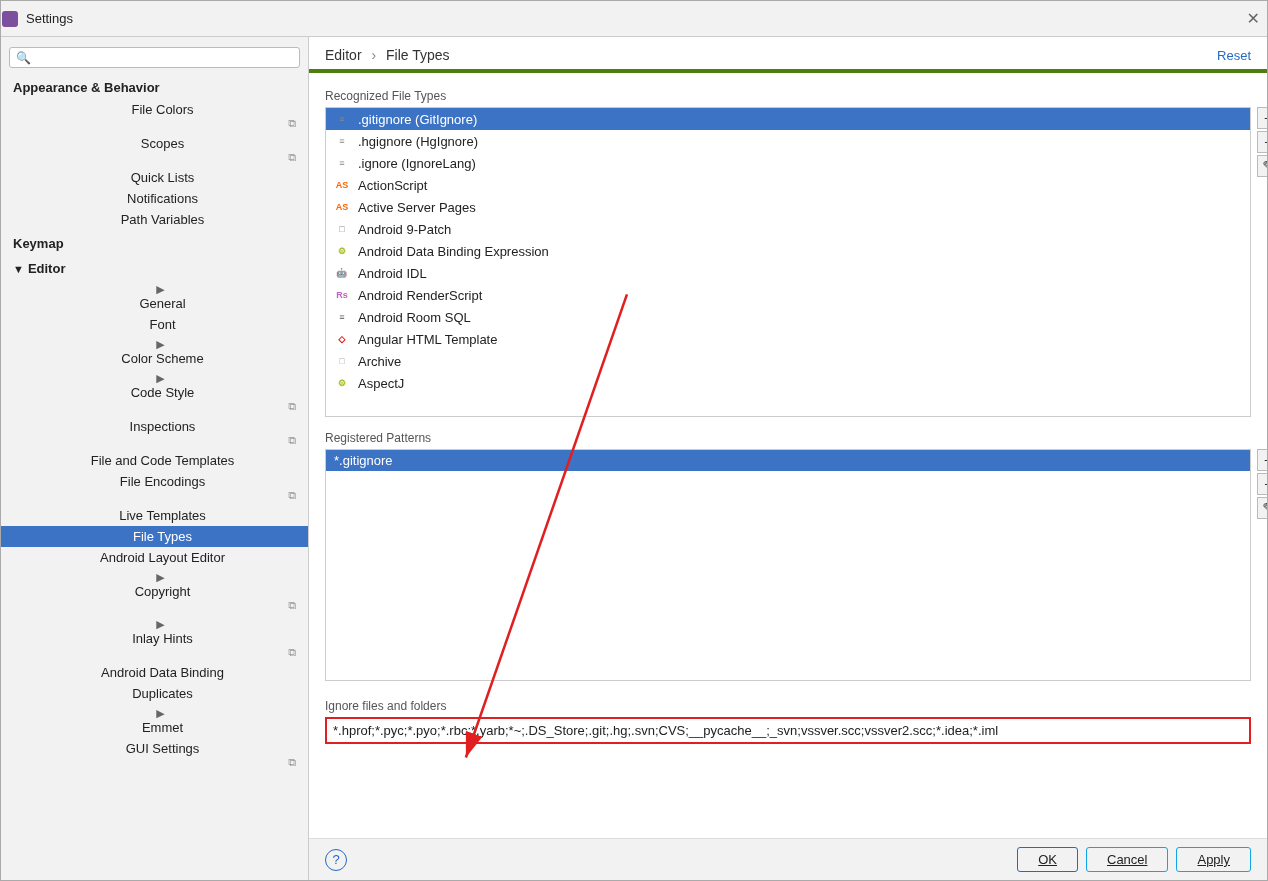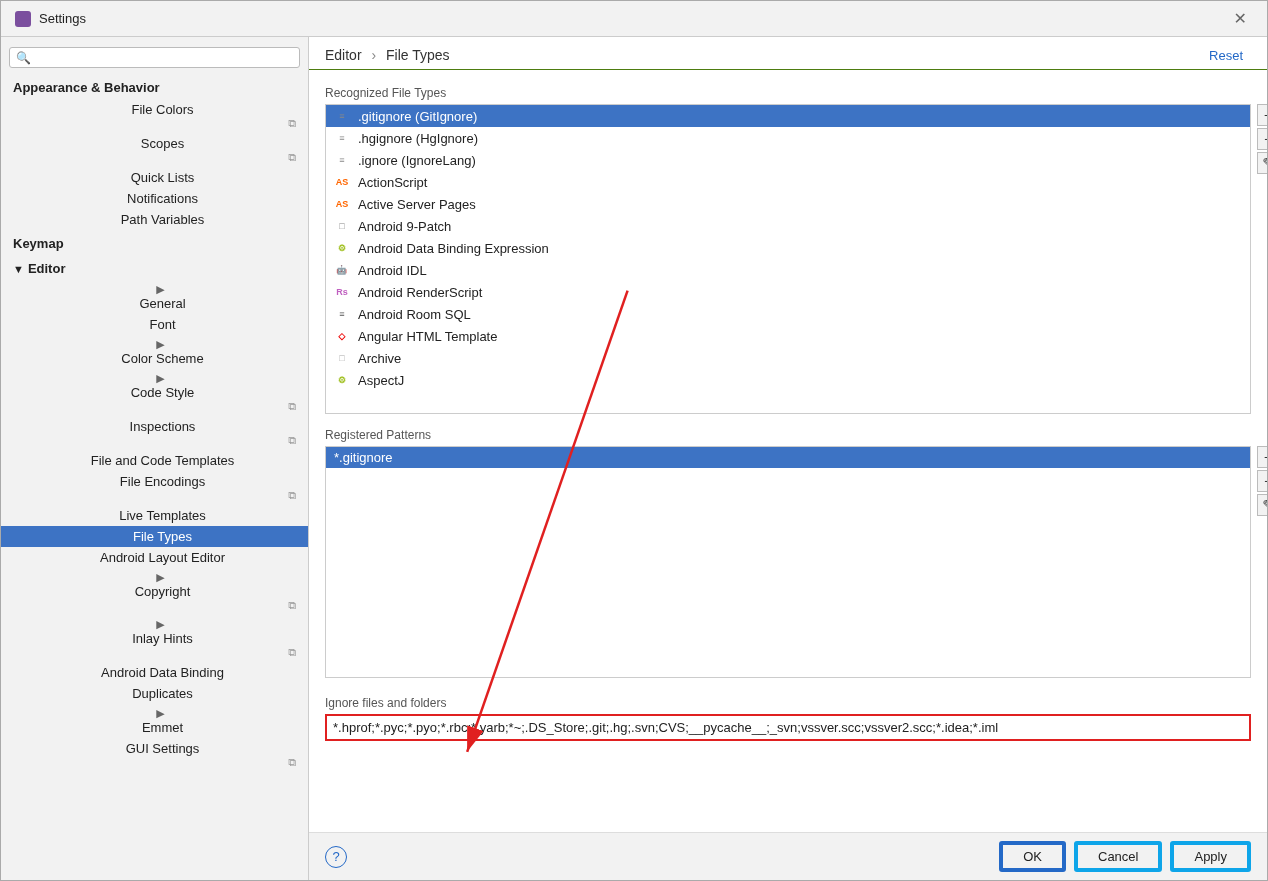--- a/index.html
+++ b/index.html
@@ -11,21 +11,21 @@
       border: 1px solid #aaa;
       display: flex;
       flex-direction: column;
       box-shadow: 2px 2px 8px rgba(0,0,0,0.3);
     }
     .title-bar {
       background: #f2f2f2;
       height: 36px;
       display: flex;
       align-items: center;
-      padding: 0 14px;
+      padding: 0 1px;
       border-bottom: 1px solid #ccc;
       flex-shrink: 0;
     }
     .title-bar-icon {
       width: 16px; height: 16px; margin-right: 8px;
       background: #7b4f9e;
       border-radius: 3px;
       flex-shrink: 0;
     }
     .title-bar-title {
@@ -104,25 +104,25 @@
       color: #999;
     }
     .main-panel {
       flex: 1;
       display: flex;
       flex-direction: column;
       background: #fff;
       overflow: hidden;
     }
     .main-header {
-      padding: 10px 24px 6px 16px;
+      padding: 10px 16px 6px 16px;
       display: flex;
       align-items: center;
       justify-content: space-between;
-      border-bottom: 1px solid #4d7c0f;
+      border-bottom: 4px solid #4d7c0f;
       flex-shrink: 0;
     }
     .breadcrumb {
       font-size: 14px;
       color: #333;
     }
     .breadcrumb .sep { color: #888; margin: 0 6px; }
     .breadcrumb .current { font-weight: 500; }
     .reset-btn {
       color: #2469c7;
@@ -229,23 +229,24 @@
       border-top: 1px solid #ddd;
       background: #f2f2f2;
       flex-shrink: 0;
       align-items: center;
     }
     .btn {
       padding: 4px 20px;
       font-size: 13px;
       cursor: pointer;
       border-radius: 3px;
-      border: 4px solid #0ea5e9;
-      background: #f2f2f2;
-      color: #222;
+      border: 1px solid #0ea5e9;
+      background: #f2f2f2;
+      color: #222;
+      text-decoration: underline;
     }
     .btn-primary {
       background: #f2f2f2;
       border-color: #2469c7;
       color: #222;
     }
     .help-icon {
       width: 22px; height: 22px;
       border-radius: 50%;
       border: 1px solid #2469c7;

